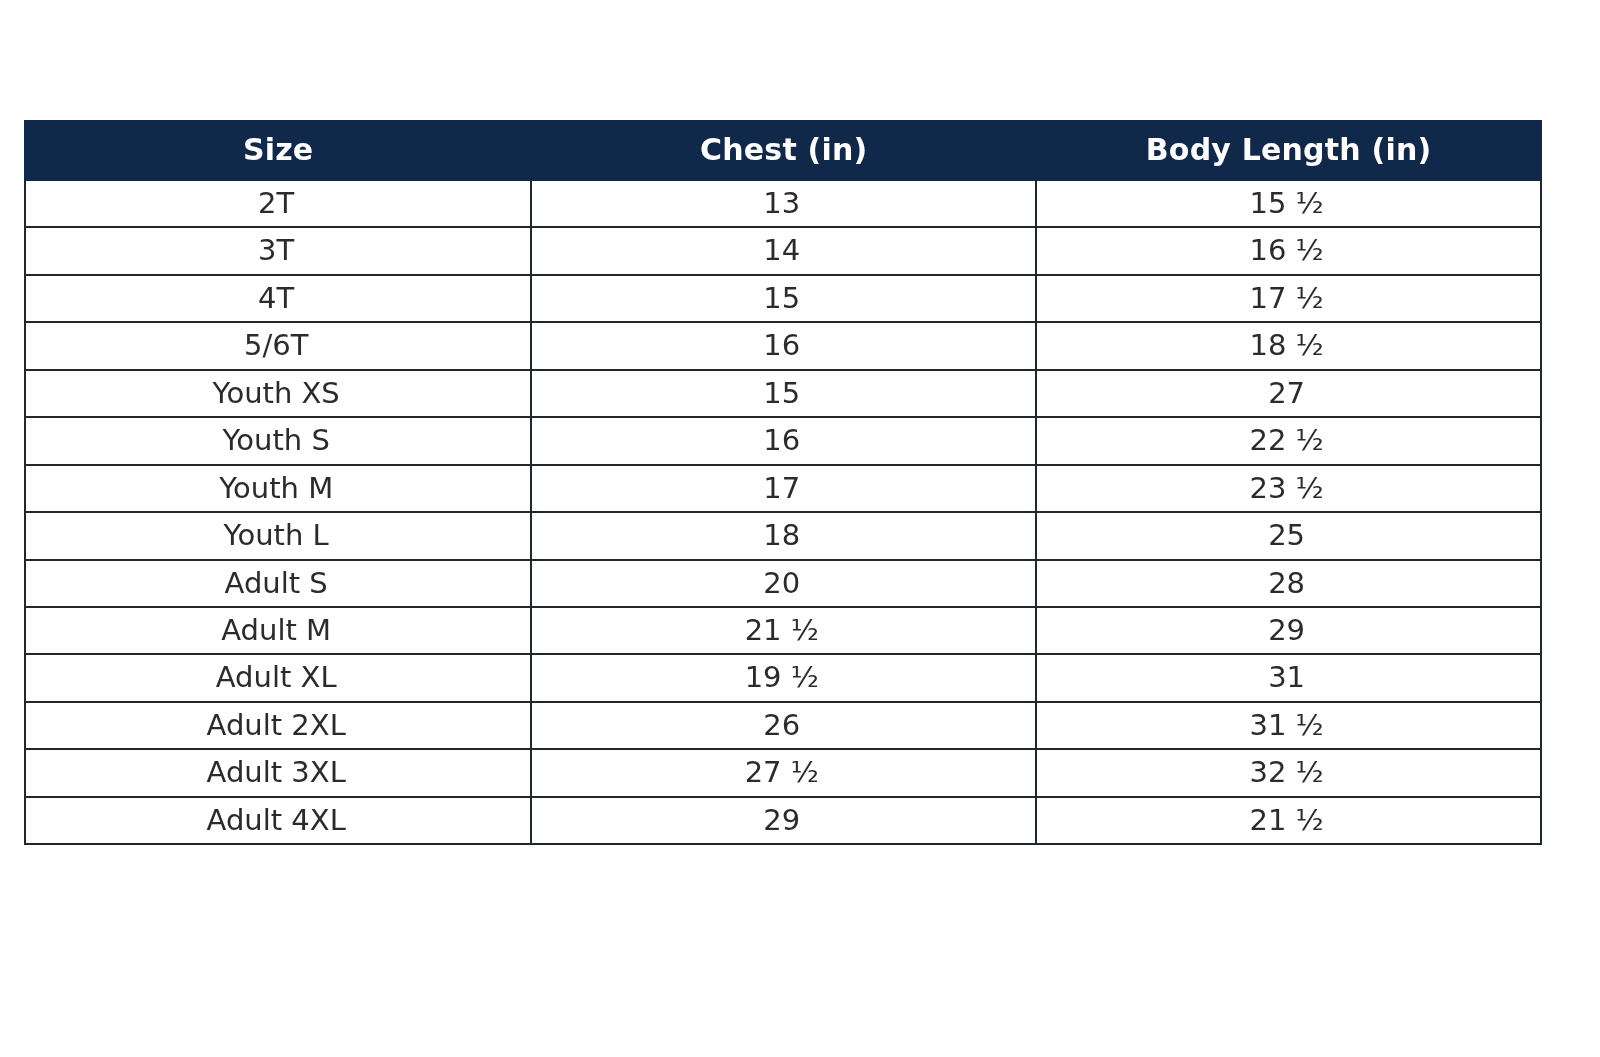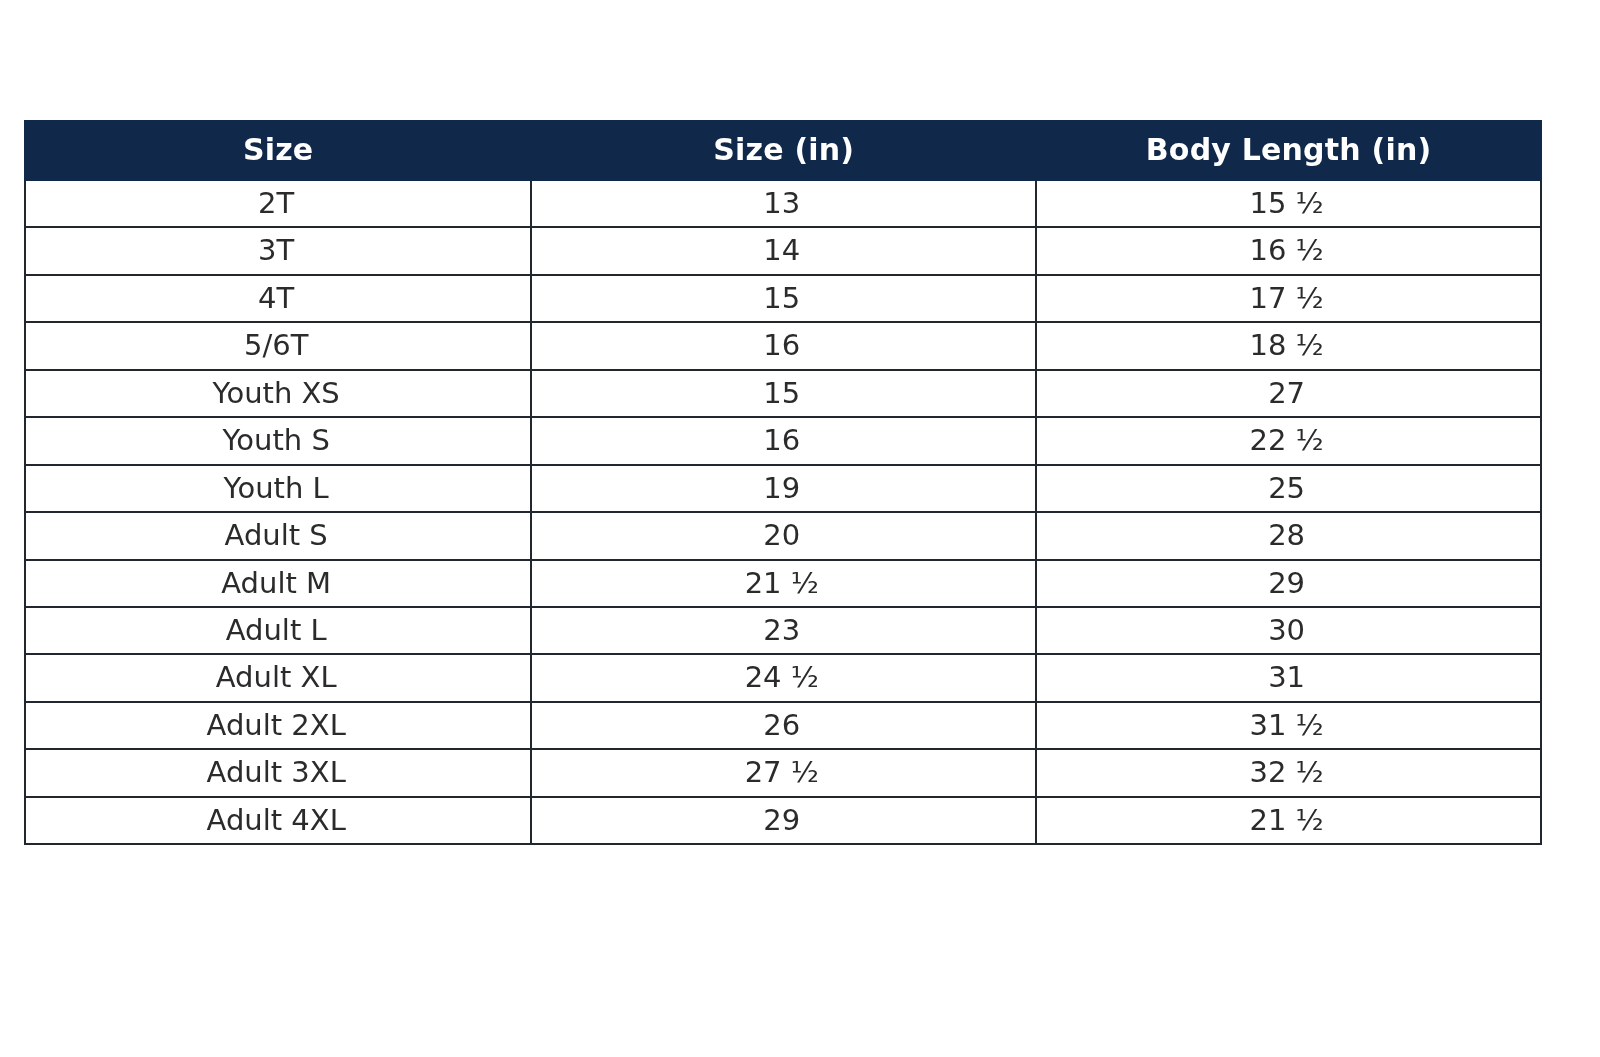--- a/index.html
+++ b/index.html
@@ -63,21 +63,21 @@
   <div class="table-wrap">
     <table class="size-chart">
       <colgroup>
         <col class="c-size">
         <col class="c-chest">
         <col class="c-len">
       </colgroup>
       <thead>
         <tr>
           <th>Size</th>
-          <th>Size (in)</th>
+          <th>Chest (in)</th>
           <th>Body Length (in)</th>
         </tr>
       </thead>
       <tbody>
         <tr>
           <td>2T</td>
           <td>13</td>
           <td>15 ½</td>
         </tr>
         <tr>
@@ -99,42 +99,42 @@
           <td>Youth XS</td>
           <td>15</td>
           <td>27</td>
         </tr>
         <tr>
           <td>Youth S</td>
           <td>16</td>
           <td>22 ½</td>
         </tr>
         <tr>
+          <td>Youth M</td>
+          <td>17</td>
+          <td>23 ½</td>
+        </tr>
+        <tr>
           <td>Youth L</td>
-          <td>19</td>
+          <td>18</td>
           <td>25</td>
         </tr>
         <tr>
           <td>Adult S</td>
           <td>20</td>
           <td>28</td>
         </tr>
         <tr>
           <td>Adult M</td>
           <td>21 ½</td>
           <td>29</td>
         </tr>
         <tr>
-          <td>Adult L</td>
-          <td>23</td>
-          <td>30</td>
-        </tr>
-        <tr>
           <td>Adult XL</td>
-          <td>24 ½</td>
+          <td>19 ½</td>
           <td>31</td>
         </tr>
         <tr>
           <td>Adult 2XL</td>
           <td>26</td>
           <td>31 ½</td>
         </tr>
         <tr>
           <td>Adult 3XL</td>
           <td>27 ½</td>

